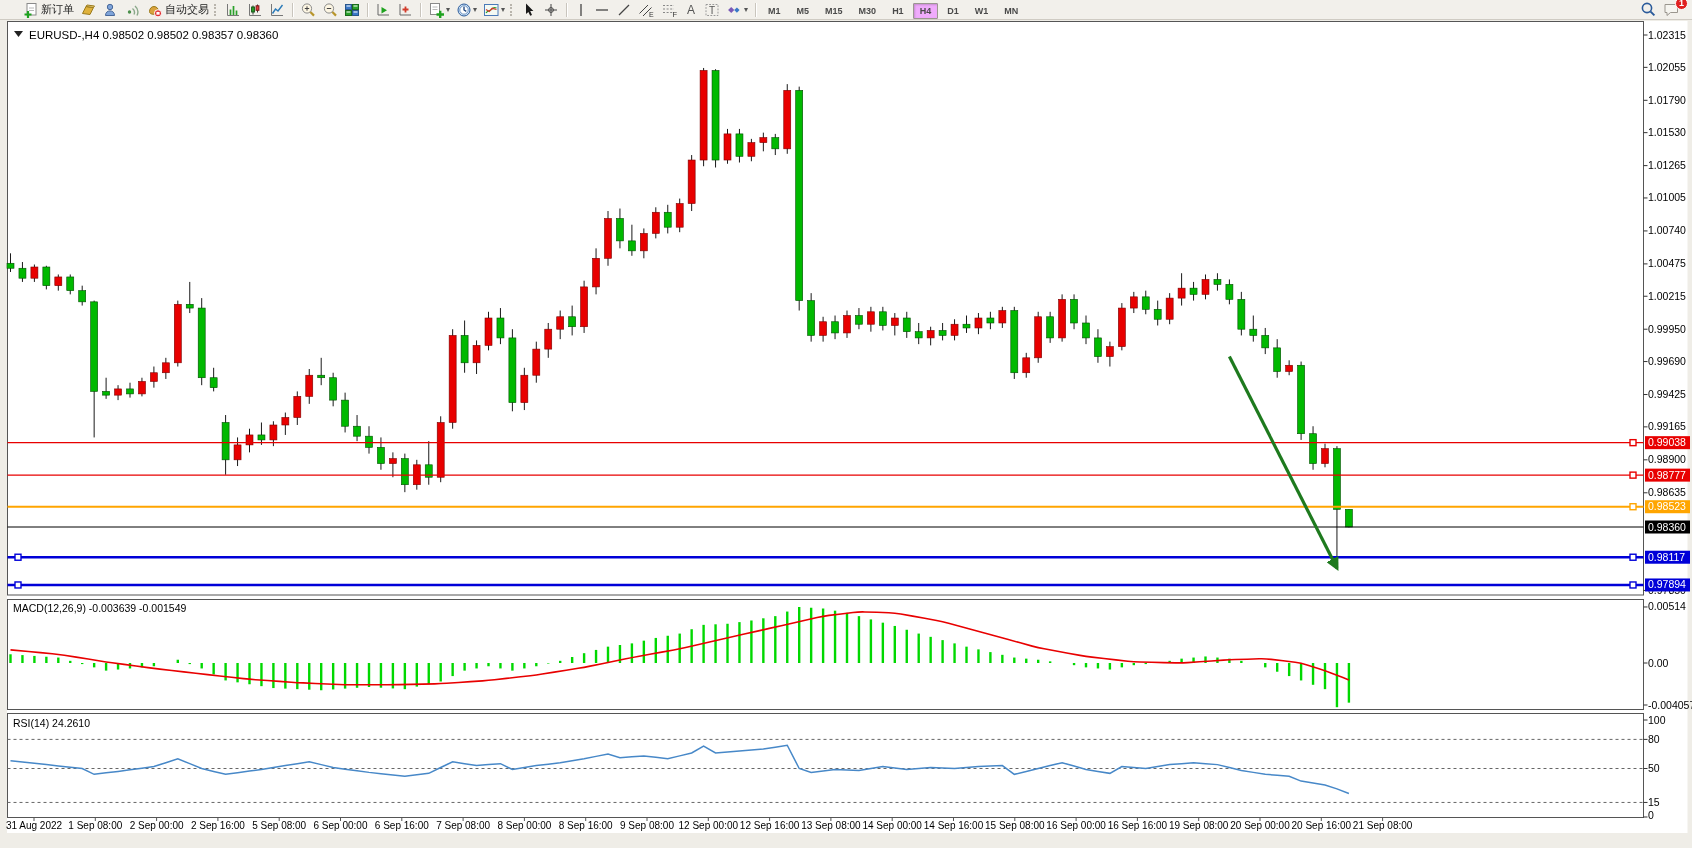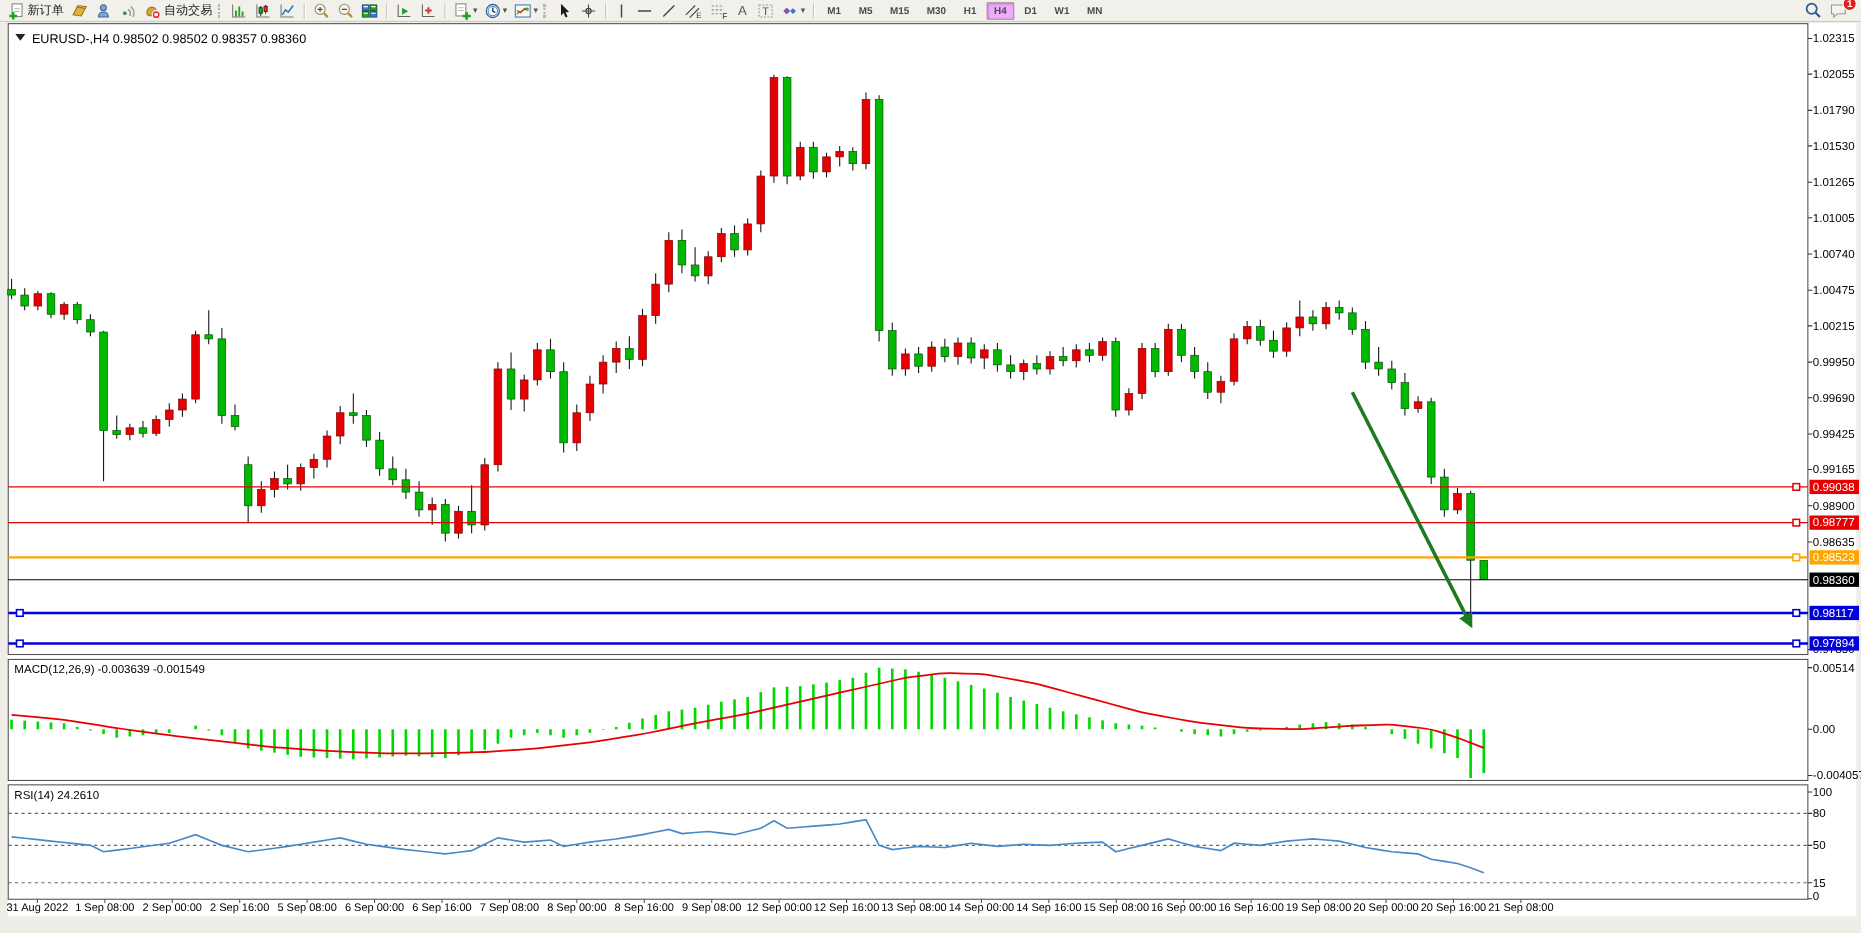--- a/index.html
+++ b/index.html
@@ -1,19 +1,19 @@
 <!DOCTYPE html>
 <html><head>
 <meta charset="utf-8">
 <style>
   html,body{margin:0;padding:0;width:1692px;height:848px;overflow:hidden;
     background:#EFEDE7;font-family:"Liberation Sans",sans-serif;}
   
   #toolbar{position:relative;z-index:5;height:19px;background:#F2F0EB;
-    border-bottom:1px solid #CFCBC3;display:flex;align-items:center;padding-left:4px;
+    border-bottom:1px solid #CFCBC3;display:flex;align-items:center;padding-left:20px;
     font-size:11px;color:#222;}
   .tbtn{display:flex;align-items:center;height:17px;padding:0 2px;border:1px solid transparent;cursor:default;}
   .tbtn svg{display:block;}
   .tlabel{margin-left:2px;white-space:nowrap;}
   .sep{width:1px;height:14px;background:#C9C5BD;margin:0 4px;box-shadow:1px 0 0 #fff;}
   .grip{width:3px;height:12px;margin:0 3px 0 2px;border-left:2px dotted #B9B5AD;}
   .caret{font-size:8px;color:#555;margin-left:1px;}
   .tf{font-weight:bold;font-size:9px;color:#4a4a4a;padding:2px 6px;margin:0 1px;
     border:1px solid transparent;border-radius:1px;}
   .tf.active{background:#f0abfc;border:1px solid #9B9790;box-shadow:inset 1px 1px 2px rgba(0,0,0,.18);}

